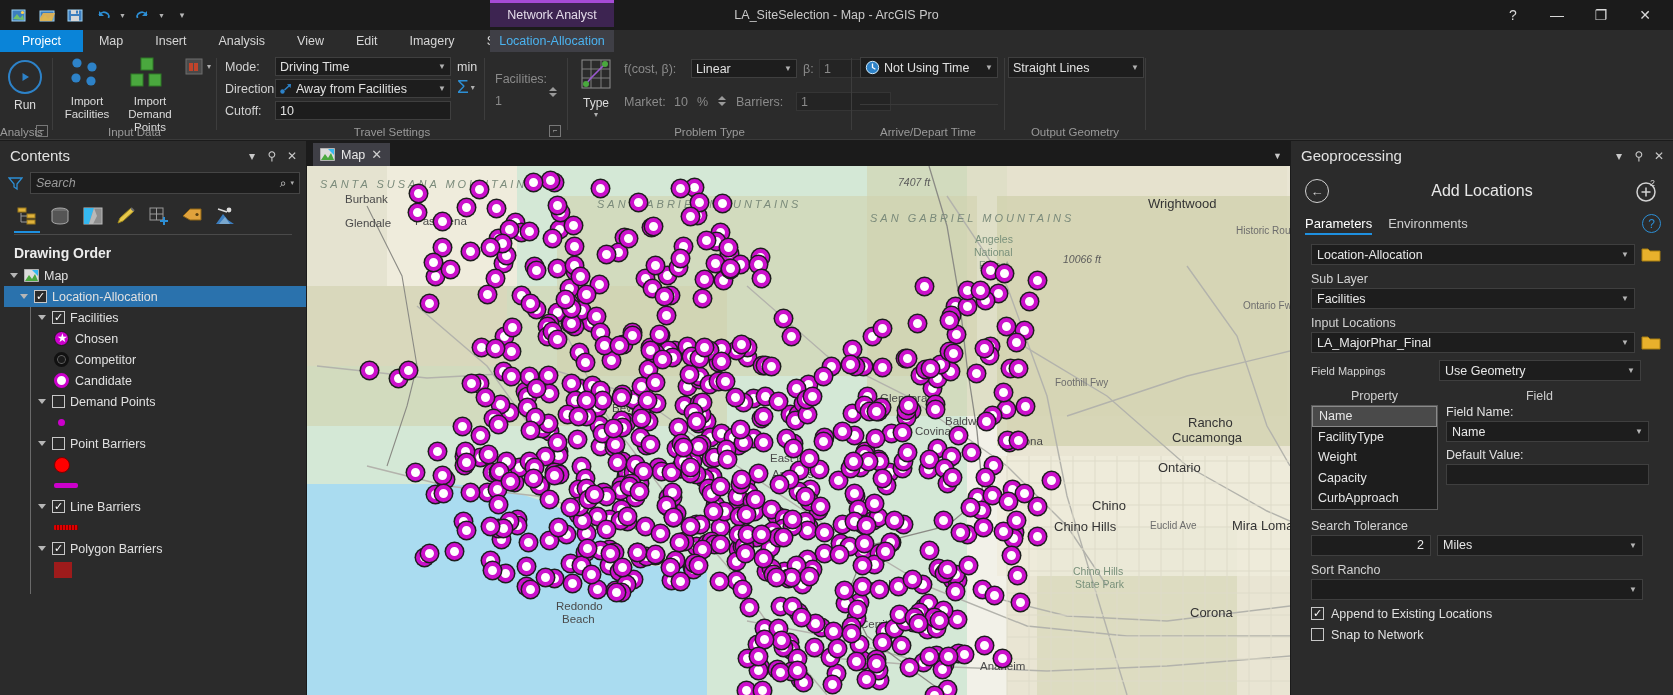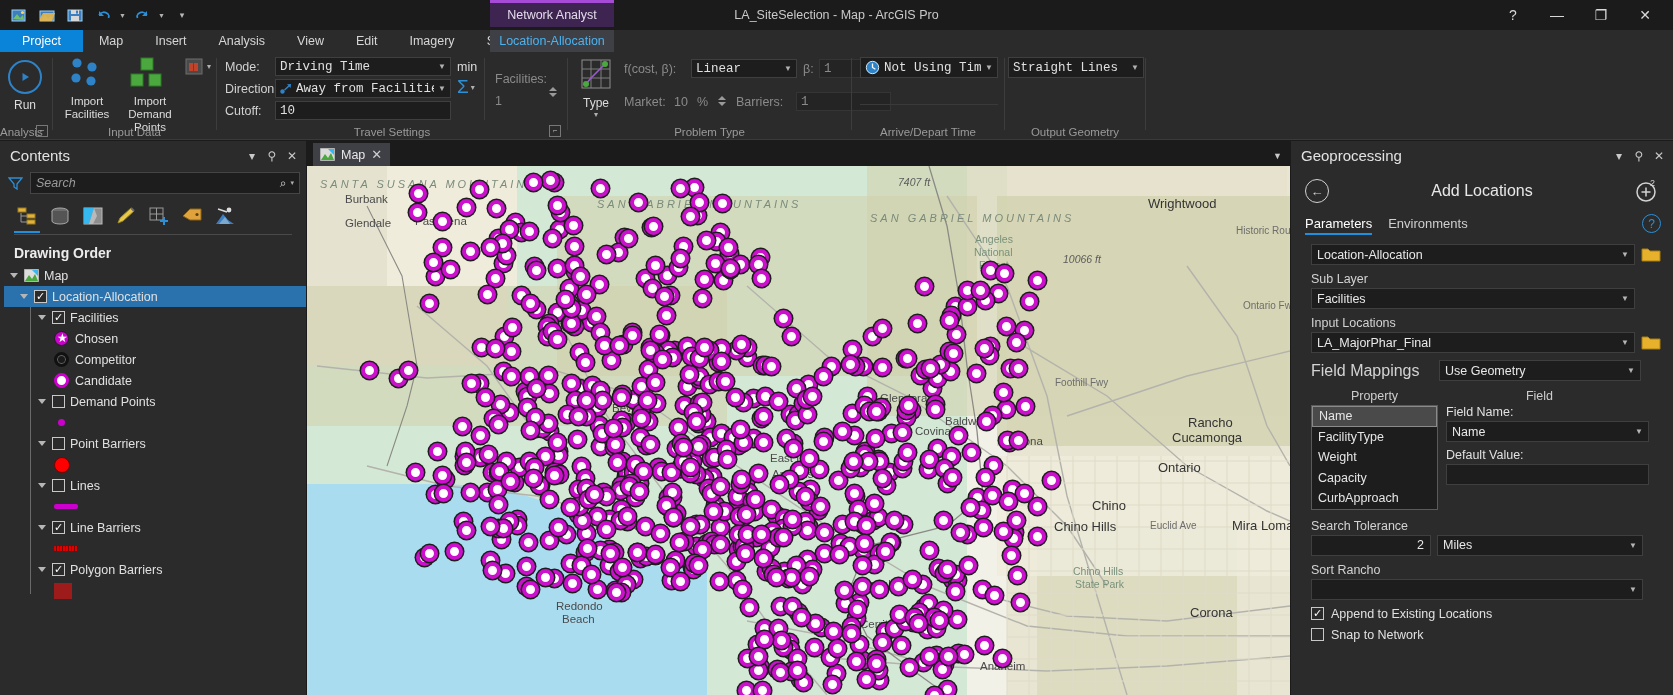--- a/index.html
+++ b/index.html
@@ -95,21 +95,21 @@
   .bigbtn .lbl { font-size:11.5px; color:#dcdcdc; text-align:center; line-height:13px; margin-top:3px; }
 
   
   .fldlabel { position:absolute; font-size:12.5px; color:#d2d2d2; }
   .fld {
     position:absolute; height:19px; background:#1d1d1d; border:1px solid #3f3f3f;
     display:flex; align-items:center; padding:0 4px; font-size:12.5px; color:#e0e0e0;
     cursor:text;
   }
   .fld.combo { cursor:pointer; }
-  .fld .cval { flex:1; overflow:hidden; white-space:nowrap;font-family:Liberation Mono, monospace; }
+  .fld .cval { flex:1; overflow:hidden; white-space:nowrap; }
   .fld .carrow { color:#b0b0b0; font-size:8px; margin-left:4px; }
   .dim { color:#8a8a8a; }
 
   .spin {
     position:absolute; width:10px; display:flex; flex-direction:column;
     justify-content:center; gap:2px; cursor:pointer;
   }
   .spin i { display:block; width:0;height:0;border-left:4px solid transparent;border-right:4px solid transparent; }
   .spin i.u { border-bottom:4px solid #9a9a9a; }
   .spin i.d { border-top:4px solid #9a9a9a; }
@@ -259,21 +259,21 @@
   .gprow { display:flex; align-items:center; gap:6px; }
   .gpfield {
     flex:1; height:21px; background:#1d1d1d; border:1px solid #3f3f3f;
     display:flex; align-items:center; padding:0 5px; font-size:12.5px; color:#e8e8e8; cursor:pointer;
   }
   .gpfield .v { flex:1; overflow:hidden; white-space:nowrap; }
   .gpfield .a { font-size:8px; color:#b5b5b5; }
   .folder { width:20px; height:17px; cursor:pointer; }
 
   .fmrow { display:flex; align-items:center; margin-top:7px; }
-  .fmrow .l { font-size:16px; color:#d3d3d3; width:128px; }
+  .fmrow .l { font-size:11px; color:#d3d3d3; width:128px; }
   .colhdr { display:flex; margin-top:8px; }
   .colhdr div { font-size:12.5px; color:#cdcdcd; text-align:center; }
   .propbox {
     width:127px; background:#1d1d1d; border:1px solid #5a5a5a;
   }
   .propbox .pi { height:20.5px; display:flex; align-items:center; padding:0 6px; font-size:12.5px; color:#e6e6e6; cursor:pointer; }
   .propbox .pi.sel { background:#4a4a4a; border:1px solid #8a8a8a; }
   .fieldcol { flex:1; padding-left:8px; }
   .fieldcol .fl { font-size:12.5px; color:#e0e0e0; margin-bottom:2px; }
 
@@ -664,27 +664,20 @@
           <div class="tw">
               <span class="caret open"></span>
             </div>
           <span class="cbx"></span>
           <span>Point Barriers</span>
         </div>
         <div class="symrow" style="padding-left:50px">
           <span class="sym-pb"></span>
         </div>
 
-        <div class="trow" style="padding-left:32px">
-          <div class="tw">
-              <span class="caret open"></span>
-            </div>
-          <span class="cbx"></span>
-          <span>Lines</span>
-        </div>
         <div class="symrow" style="padding-left:50px">
           <span class="sym-ln"></span>
         </div>
 
         <div class="trow" style="padding-left:32px">
           <div class="tw">
               <span class="caret open"></span>
             </div>
           <span class="cbx on"></span>
           <span>Line Barriers</span>

